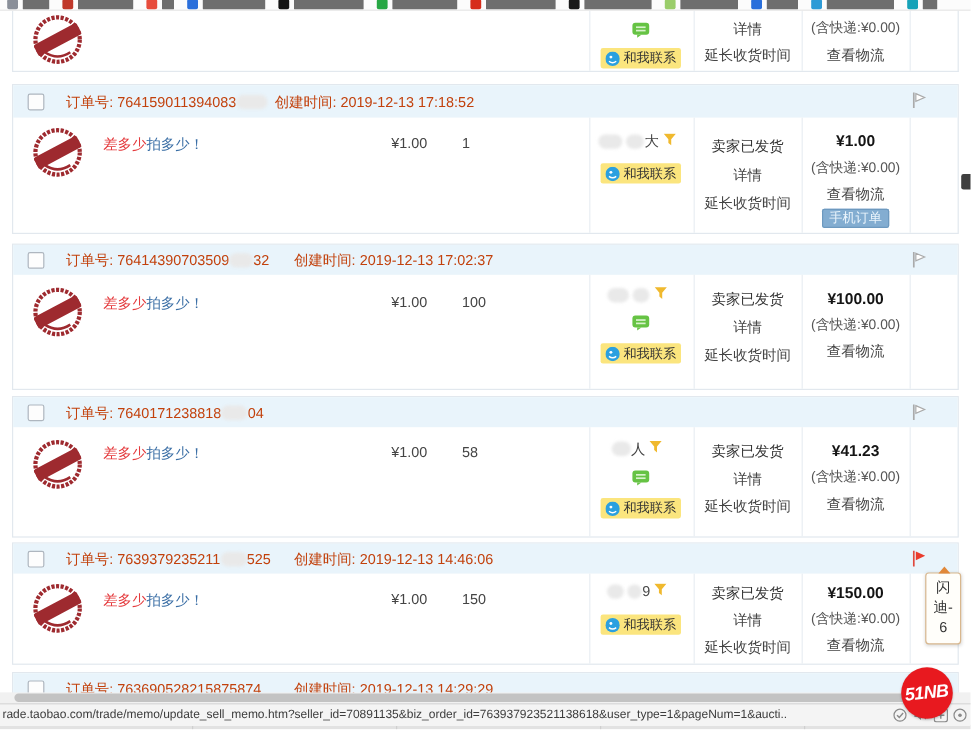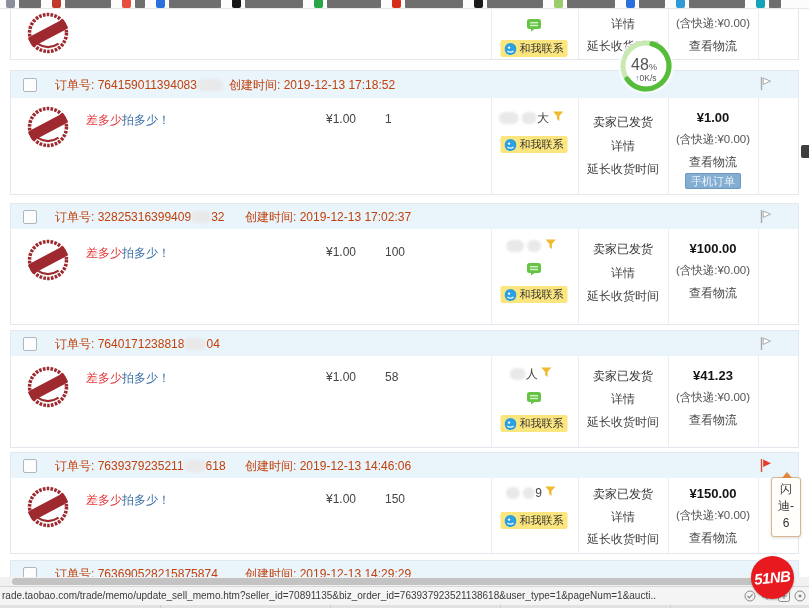--- a/index.html
+++ b/index.html
@@ -209,21 +209,21 @@
       <a class="txt ctr link" style="left:702px;top:56px;">查看物流</a>
       <span class="txt ctr" style="left:702px;top:76px;"><span class="mobile">手机订单</span></span>
     </div>
   </div>
 
   <div class="box" style="top:203px;height:122px;">
     <div class="hdr" style="height:25px;">
       <span class="chk" style="top:6px;"></span>
       <span class="hline" style="left:30px;top:5px;">
         <span>订单号:</span>
-        <span>32825316399409</span><span class="blob" style="width:20px;"></span><span>32</span>
+        <span>76414390703509</span><span class="blob" style="width:20px;"></span><span>32</span>
       </span>
       <span class="hline" style="left:220px;top:5px;">
         <span>创建时间:</span>
         <span>2019-12-13 17:02:37</span>
       </span>
       <span class="flag">
         <svg width="13" height="15" viewBox="0 0 13 15">
             <line x1="2.5" y1="1" x2="2.5" y2="14" stroke="#aaa" stroke-width="1.4"></line>
             <path d="M4.2 2 L11.5 5.2 L4.2 8.4 Z" fill="#fff" stroke="#aaa"></path>
           </svg>
@@ -331,21 +331,21 @@
       <span class="txt ctr fee" style="left:702px;top:34px;">(含快递:¥0.00)</span>
       <a class="txt ctr link" style="left:702px;top:56px;">查看物流</a>
     </div>
   </div>
 
   <div class="box" style="top:452px;height:102px;">
     <div class="hdr" style="height:25px;">
       <span class="chk" style="top:6px;"></span>
       <span class="hline" style="left:30px;top:5px;">
         <span>订单号:</span>
-        <span>7639379235211</span><span class="blob" style="width:22px;"></span><span>618</span>
+        <span>7639379235211</span><span class="blob" style="width:22px;"></span><span>525</span>
       </span>
       <span class="hline" style="left:220px;top:5px;">
         <span>创建时间:</span>
         <span>2019-12-13 14:46:06</span>
       </span>
       <span class="flag">
         <svg width="13" height="15" viewBox="0 0 13 15">
             <line x1="2.5" y1="1" x2="2.5" y2="14" stroke="#e0483c" stroke-width="1.4"></line>
             <path d="M4.2 1.5 L12 5.2 L4.2 8.9 Z" fill="#ea3b2c"></path>
           </svg>
@@ -395,29 +395,20 @@
         <span>订单号:</span>
         <span>763690528215875874</span>
       </span>
       <span class="hline" style="left:220px;top:5px;">
         <span>创建时间:</span>
         <span>2019-12-13 14:29:29</span>
       </span>
     </div>
   </div>
 
-  <div id="progress">
-    <svg width="66" height="66" viewBox="0 0 66 66">
-      <circle cx="33" cy="33" r="28" fill="rgba(255,255,255,0.65)"></circle>
-      <circle cx="33" cy="33" r="23" fill="#ffffff" stroke="#c9e9b4" stroke-width="5"></circle>
-      <circle cx="33" cy="33" r="23" fill="none" stroke="#56bd3a" stroke-width="5" stroke-dasharray="88 57" stroke-linecap="round" transform="rotate(-75 33 33)"></circle>
-      <text x="31" y="37" text-anchor="middle" font-size="16" fill="#555" font-family="Liberation Sans, sans-serif"><tspan>48</tspan><tspan font-size="9">%</tspan></text>
-      <text x="33" y="48" text-anchor="middle" font-size="8.5" fill="#555" font-family="Liberation Sans, sans-serif"><tspan fill="#3a8fd6">↑</tspan><tspan>0K/s</tspan></text>
-    </svg>
-  </div>
 
   <div id="memo-tip">
     <div id="memo-arrow"></div>
     <div>闪</div>
     <div>迪-</div>
     <div>6</div>
   </div>
 
   <div id="edge-handle"></div>
 

